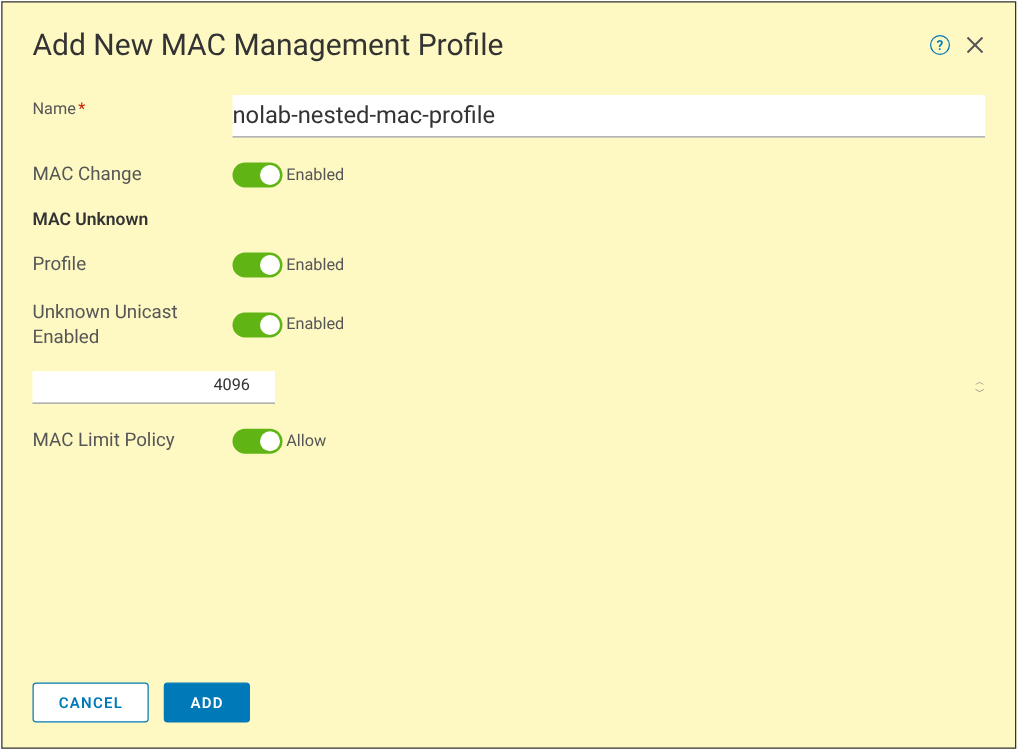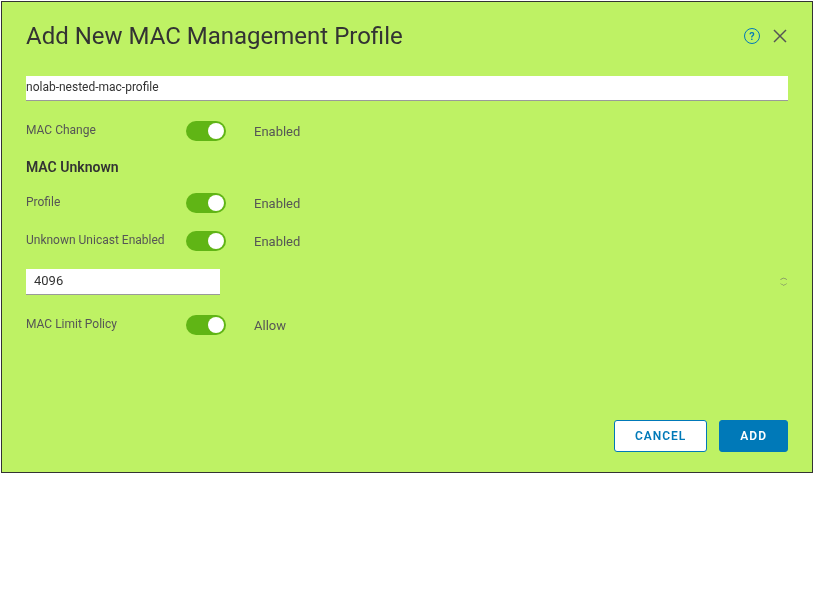--- a/index.html
+++ b/index.html
@@ -9,25 +9,25 @@
 }
 body {
   font-family: "Segoe UI", -apple-system, BlinkMacSystemFont, Roboto, Arial, sans-serif;
   background: #ffffff;
   width: 814px;
   height: 600px;
 }
 .dialog {
   border: 1px solid #333;
   width: 812px;
-  height: 472px;
+  height: 598px;
   margin: 1px;
   display: flex;
   flex-direction: column;
-  background: #bef264;
+  background: #fef9c3;
 }
 .dialog-header {
   display: flex;
   align-items: center;
   padding: 20px 24px 18px 24px;
 }
 .dialog-title {
   font-size: 24px;
   font-weight: 400;
   color: #333;
@@ -83,21 +83,21 @@
   margin-left: 2px;
 }
 .form-control {
   flex: 1;
 }
 .text-input {
   width: 100%;
   border: none;
   border-bottom: 1px solid #9a9a9a;
   padding: 4px 0 6px 0;
-  font-size: 12px;
+  font-size: 19px;
   color: #333;
   outline: none;
   font-family: inherit;
 }
 .textarea-input {
   width: 100%;
   height: 48px;
   border: 1px solid #ccc;
   border-radius: 3px;
   padding: 6px 8px;
@@ -107,28 +107,28 @@
   font-family: inherit;
 }
 .toggle-row {
   display: flex;
   align-items: center;
   margin-bottom: 18px;
 }
 .toggle-label {
   width: 160px;
   flex-shrink: 0;
-  font-size: 12px;
+  font-size: 15px;
   color: #565656;
   line-height: 1.3;
 }
 .toggle-control {
   display: flex;
   align-items: center;
-  gap: 28px;
+  gap: 3px;
 }
 .toggle-switch {
   width: 40px;
   height: 20px;
   border-radius: 10px;
   background: #60b515;
   position: relative;
   cursor: pointer;
 }
 .toggle-switch .knob {
@@ -164,20 +164,21 @@
 .number-input {
   flex: 1;
   border: none;
   border-bottom: 1px solid #9a9a9a;
   padding: 4px 20px 6px 8px;
   font-size: 13px;
   color: #333;
   outline: none;
   position: relative;
   font-family: inherit;
+  text-align: right;
 }
 .number-wrapper {
   flex: 1;
   position: relative;
 }
 .stepper {
   position: absolute;
   right: 0;
   top: 0;
   display: flex;
@@ -187,21 +188,20 @@
   gap: 0;
 }
 .stepper span {
   font-size: 8px;
   line-height: 8px;
   color: #666;
   cursor: pointer;
 }
 .dialog-footer {
   display: flex;
-  justify-content: flex-end;
   gap: 12px;
   padding: 18px 24px 20px 24px;
 }
 .btn {
   padding: 8px 20px;
   font-size: 12px;
   font-weight: 600;
   letter-spacing: 1px;
   border-radius: 3px;
   cursor: pointer;
@@ -231,20 +231,23 @@
             <line x1="1" y1="1" x2="13" y2="13" stroke="#555" stroke-width="1.5"></line>
             <line x1="13" y1="1" x2="1" y2="13" stroke="#555" stroke-width="1.5"></line>
           </svg>
       </div>
     </div>
   </div>
 
   <div class="dialog-body">
 
     <div class="form-row">
+      <div class="form-label">
+        <span>Name</span><span class="asterisk">*</span>
+      </div>
       <div class="form-control">
         <input type="text" class="text-input" value="nolab-nested-mac-profile" style="">
       </div>
     </div>
 
 
     <div class="toggle-row">
       <div class="toggle-label">MAC Change</div>
       <div class="toggle-control">
         <div class="toggle-switch">

